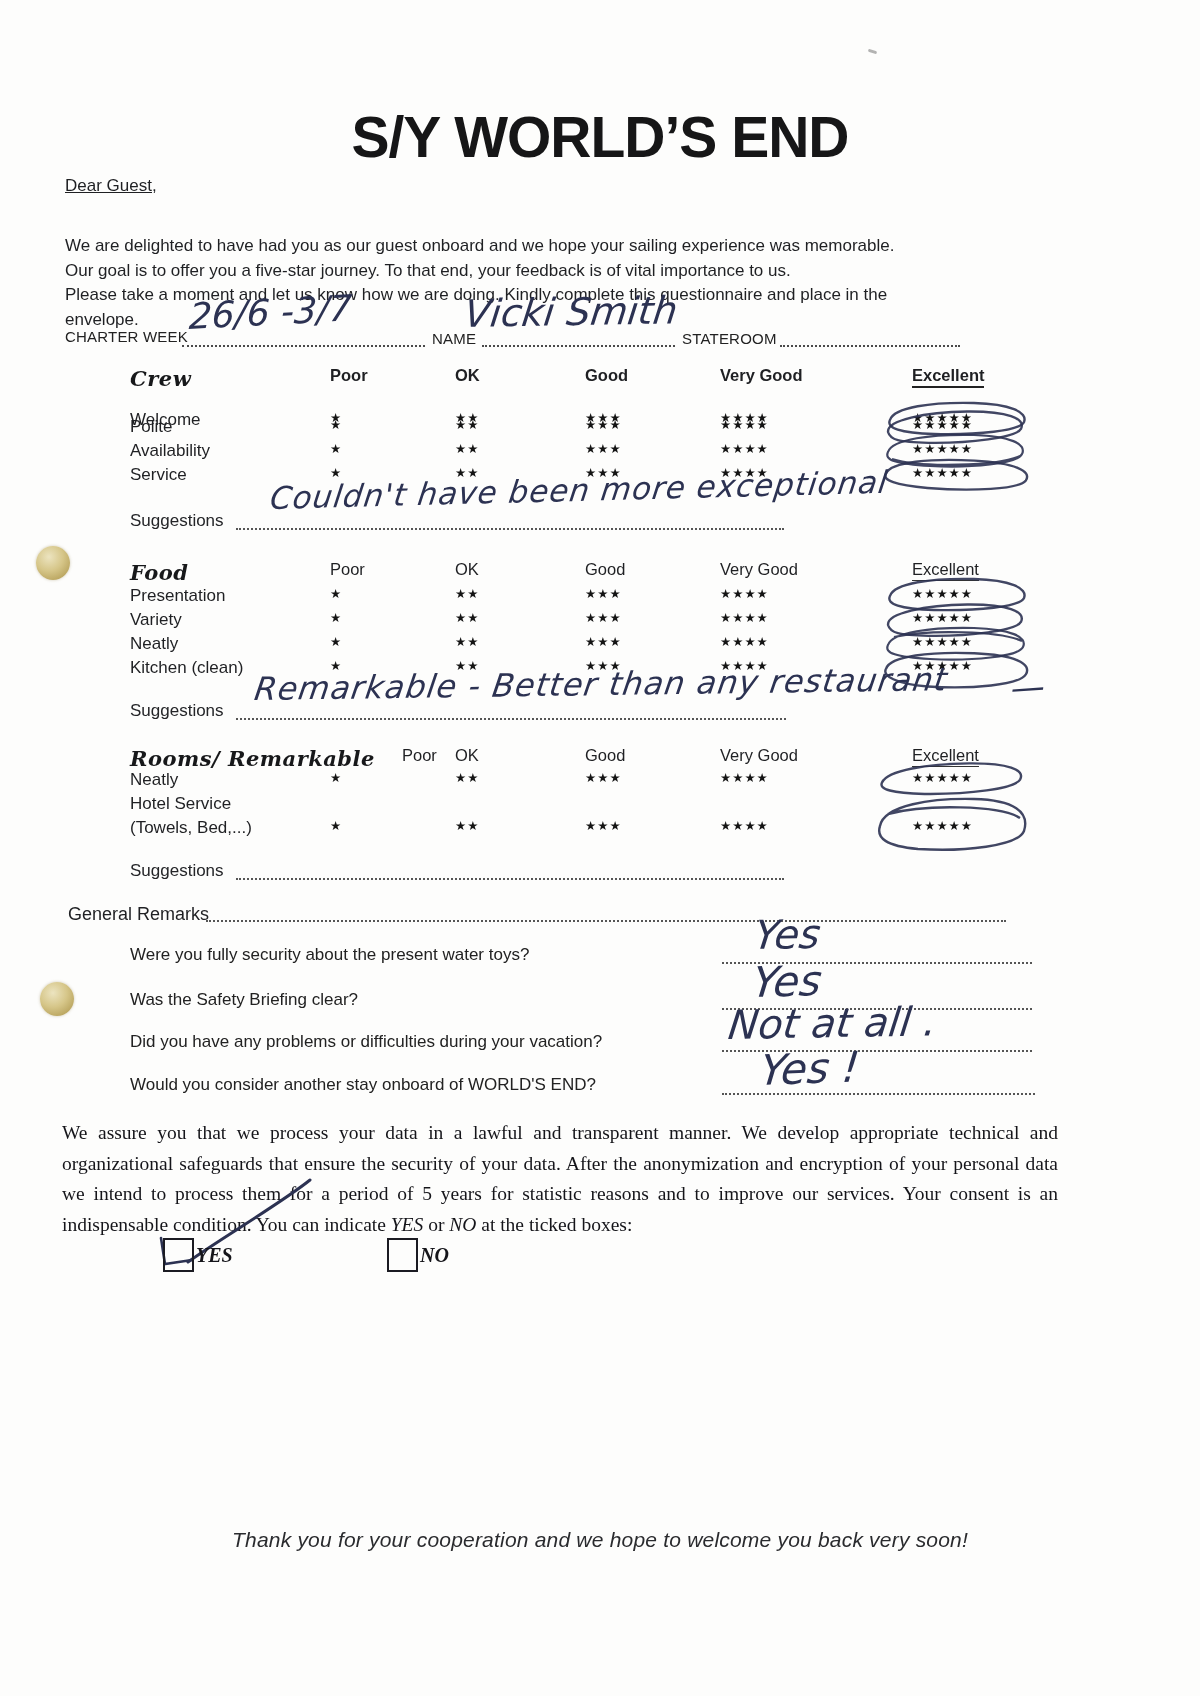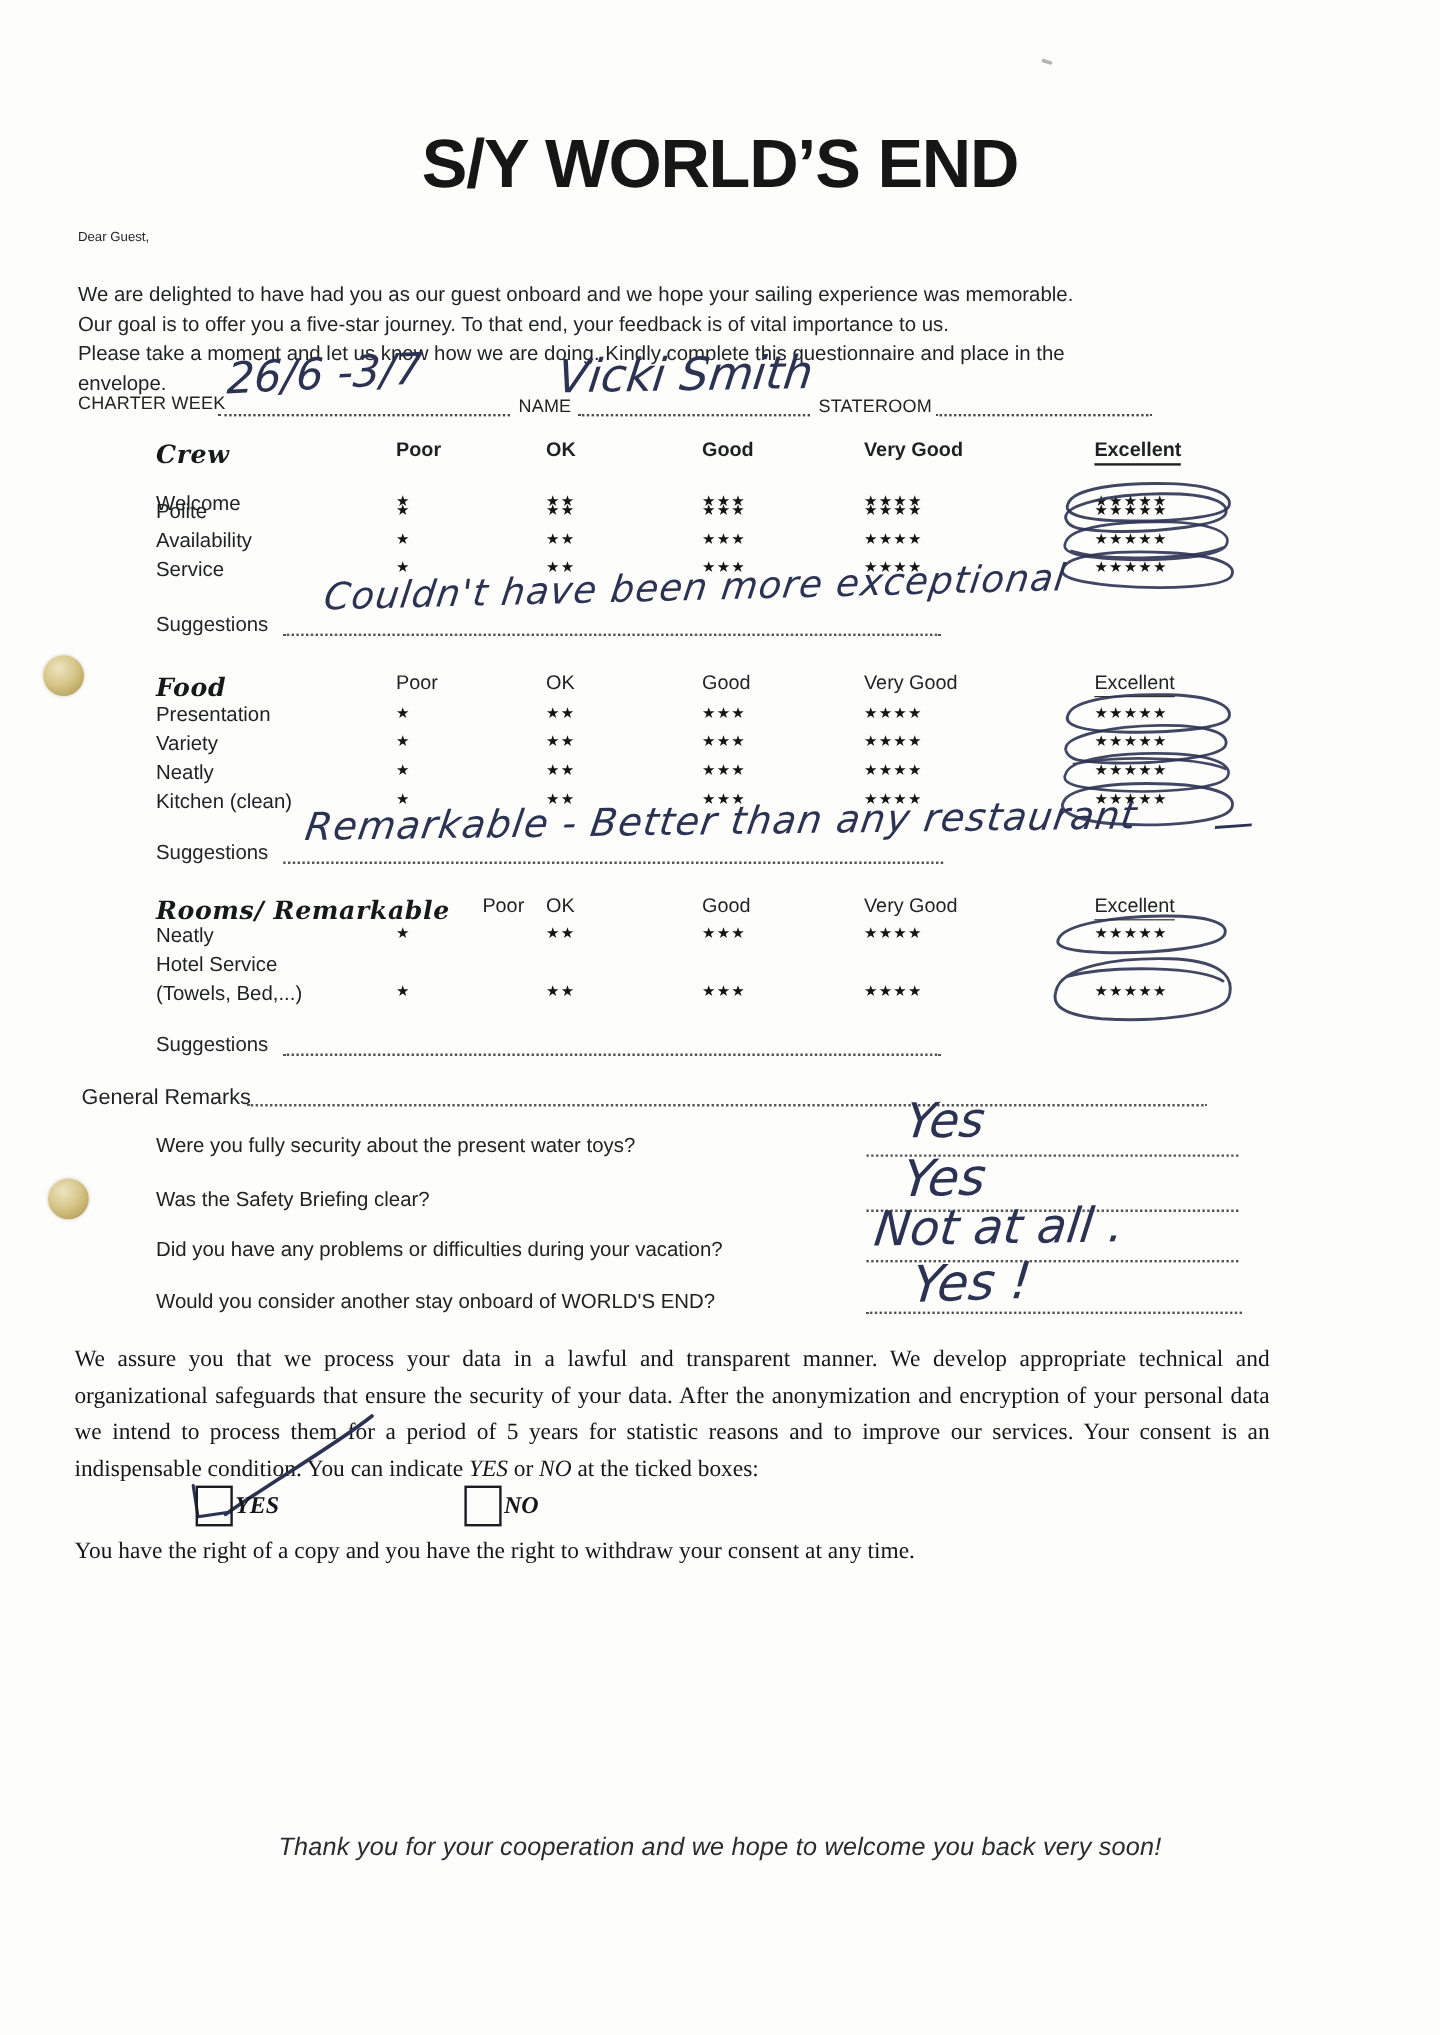--- a/index.html
+++ b/index.html
@@ -6,21 +6,21 @@
   .page{
     position:relative;width:1200px;height:1696px;margin:0 auto;
     background:#fdfdfc;overflow:hidden;
     font-family:"Liberation Sans",sans-serif;color:#1f2023;
   }
   .abs{position:absolute;}
   .title{
     position:absolute;left:0;right:0;top:104px;margin:0;text-align:center;
     font-size:57px;font-weight:700;letter-spacing:-1px;color:#161617;
   }
-  .salutation{position:absolute;left:65px;top:192px;font-size:11px;}
+  .salutation{position:absolute;left:65px;top:176px;font-size:17px;text-decoration:underline;}
   .intro{position:absolute;left:65px;top:234px;font-size:17px;line-height:24.5px;width:900px;}
   .small-label{font-size:15px;letter-spacing:.2px;color:#222;text-align:center;}
   .dots{position:absolute;height:0;border-bottom:2px dotted #4a4a4a;}
   .dots-fine{position:absolute;height:0;border-bottom:2px dotted #555;}
   
   .tbl-row{position:absolute;left:130px;width:1010px;height:24px;}
   .tbl-row span{position:absolute;top:0;white-space:nowrap;}
   .col-label{left:0;font-size:17px;}
   .col-1{left:200px;} .col-2{left:325px;} .col-3{left:455px;} .col-4{left:590px;} .col-5{left:782px;}
   .hdr span{font-size:16.5px;}
@@ -291,17 +291,16 @@
   <svg class="ink-svg" style="left:140px;top:1166px;" width="200" height="112" viewBox="0 0 200 112">
     <path d="M170,14 C140,38 78,74 48,96" fill="none" stroke="#2c3252" stroke-width="3" stroke-linecap="round"></path>
     <path d="M21,72 L25,98 L52,94" fill="none" stroke="#2c3252" stroke-width="2.6" stroke-linecap="round"></path>
   </svg>
 
   <div class="chk" style="left:163px;top:1238px;"></div>
   <span class="chk-label" style="left:196px;top:1244px;">YES</span>
   <div class="chk" style="left:387px;top:1238px;"></div>
   <span class="chk-label" style="left:420px;top:1244px;">NO</span>
 
-  <div class="rights">You have the right of a copy and you have the right to withdraw your consent at any time.</div>
 
   <div class="footer">Thank you for your cooperation and we hope to welcome you back very soon!</div>
 
 </div>
 
 </body></html>

